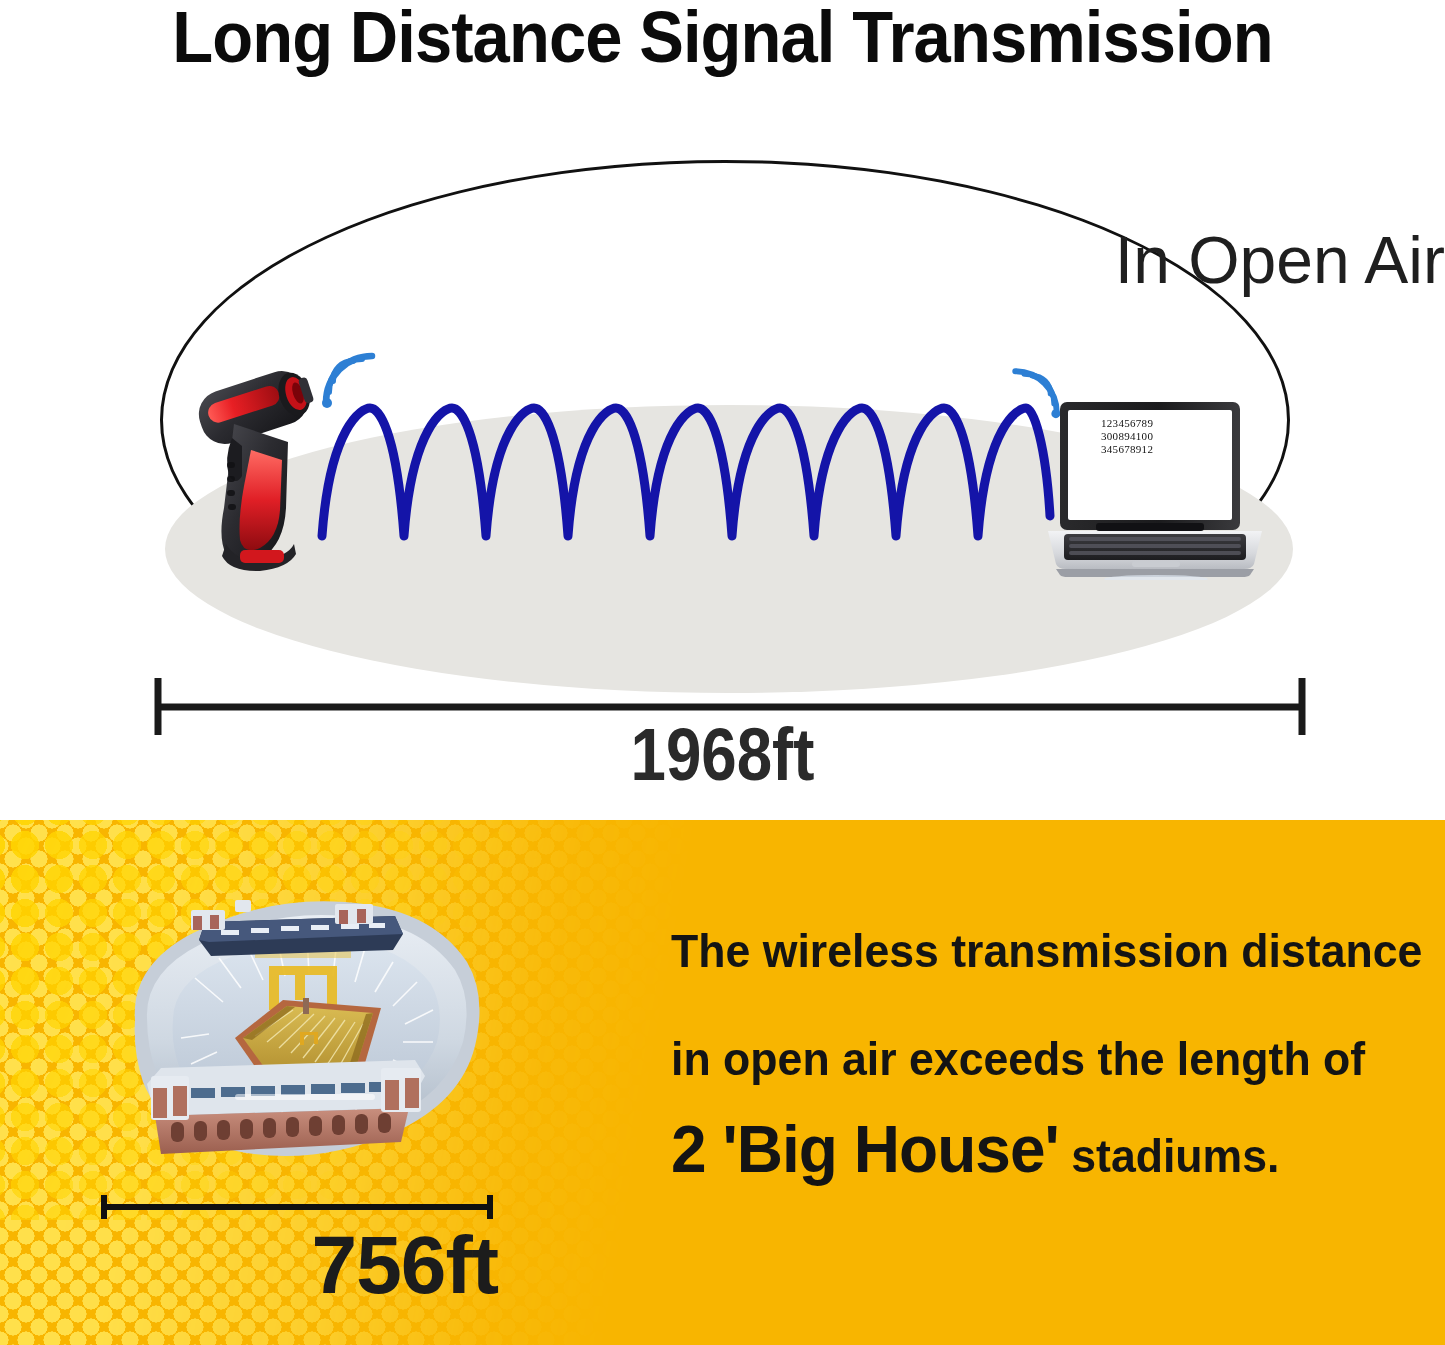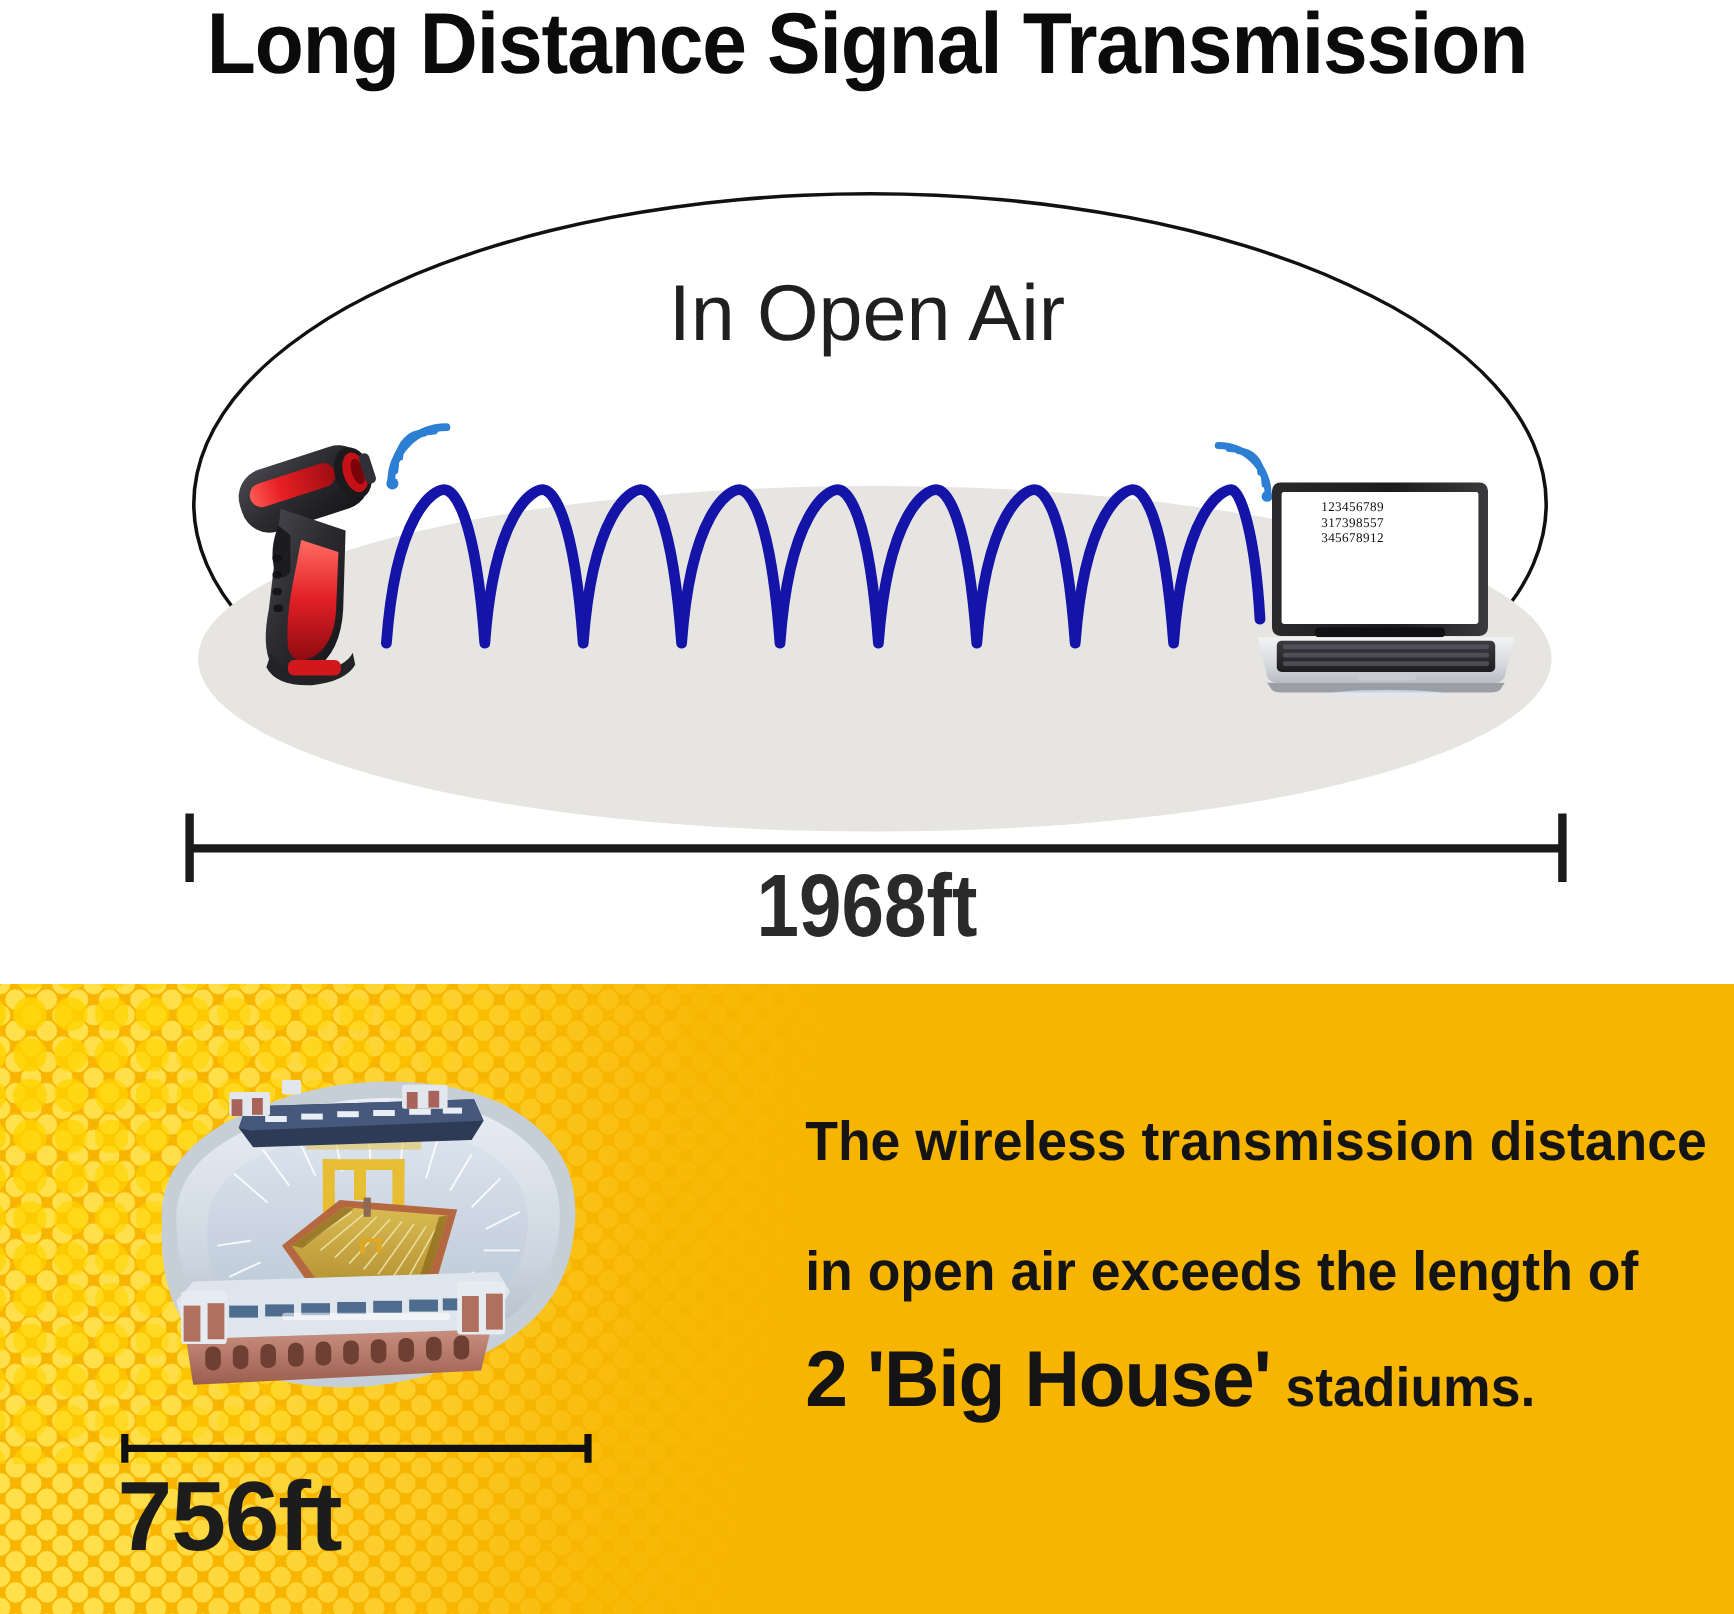--- a/index.html
+++ b/index.html
@@ -41,21 +41,21 @@
   .ground-ellipse{
     position:absolute;
     left:165px;top:405px;
     width:1128px;height:288px;
     background:#e6e5e1;
     border-radius:50%;
   }
   .open-air-label{
     position:absolute;
     left:0;top:222px;width:1445px;
-    text-align:center;
+    text-align:right;
     font-size:66px;
     color:#1f1f1f;
     font-family:"Liberation Sans",sans-serif;
     letter-spacing:0px;
     white-space:nowrap;
   }
 
   
   .scanner{position:absolute;left:196px;top:358px;width:135px;height:215px;}
   
@@ -116,21 +116,21 @@
     background-position:8px 8px;
     -webkit-mask-image:linear-gradient(115deg, rgba(0,0,0,0.9) 0%, rgba(0,0,0,0.4) 45%, rgba(0,0,0,0) 75%);
     mask-image:linear-gradient(115deg, rgba(0,0,0,0.9) 0%, rgba(0,0,0,0.4) 45%, rgba(0,0,0,0) 75%);
   }
 
   .stadium{position:absolute;left:95px;top:870px;width:405px;height:310px;}
 
   .meas-bottom{position:absolute;left:98px;top:1192px;width:400px;height:32px;}
   .meas-value-bottom{
     position:absolute;left:98px;top:1218px;width:400px;
-    text-align:left;
+    text-align:right;
     font-family:"Liberation Sans",sans-serif;
     font-weight:bold;
     font-size:82px;
     color:#1c1c1c;
     white-space:nowrap;
     letter-spacing:-1px;
   }
 
   .yellow-text{
     position:absolute;left:630px;top:928px;width:790px;
@@ -284,21 +284,21 @@
         <rect x="25" y="146" width="172" height="4" rx="2"></rect>
         <rect x="25" y="153" width="172" height="4" rx="2"></rect>
       </g>
       <rect x="88" y="163" width="48" height="6" rx="3" fill="#c9ccd1"></rect>
       <path d="M12 171 L210 171 L206 177 Q204 179 198 179 L24 179 Q18 179 16 177 Z" fill="#9b9ea5"></path>
 
       <ellipse cx="112" cy="181" rx="52" ry="4" fill="#dfe8f2" opacity="0.7"></ellipse>
     </svg>
     <div class="laptop-screen-text">
       <div>123456789</div>
-      <div>317398557</div>
+      <div>300894100</div>
       <div>345678912</div>
     </div>
 
     <svg class="meas-top" viewBox="0 0 1160 70">
       <line x1="8" y1="6" x2="8" y2="63" stroke="#1a1a1a" stroke-width="7"></line>
       <line x1="1152" y1="6" x2="1152" y2="63" stroke="#1a1a1a" stroke-width="7"></line>
       <line x1="8" y1="35" x2="1152" y2="35" stroke="#1a1a1a" stroke-width="7"></line>
     </svg>
     <div class="meas-value-top">1968ft</div>
   </div>

